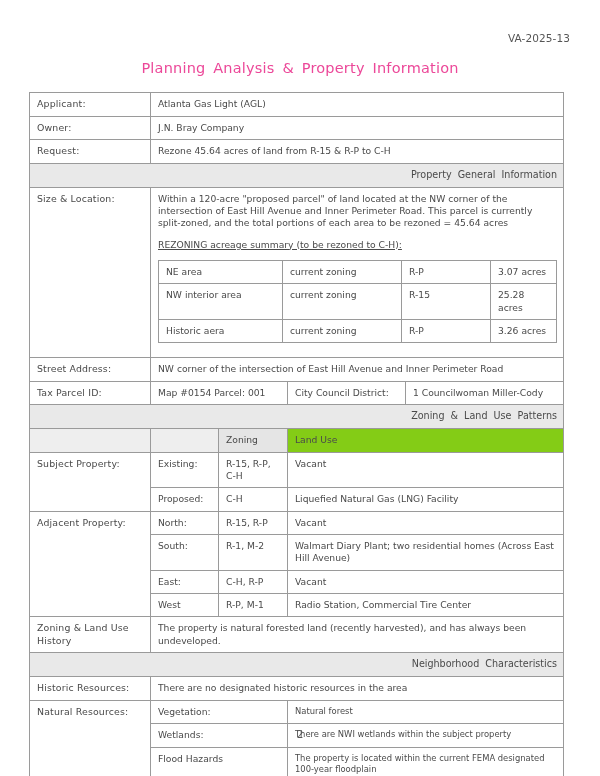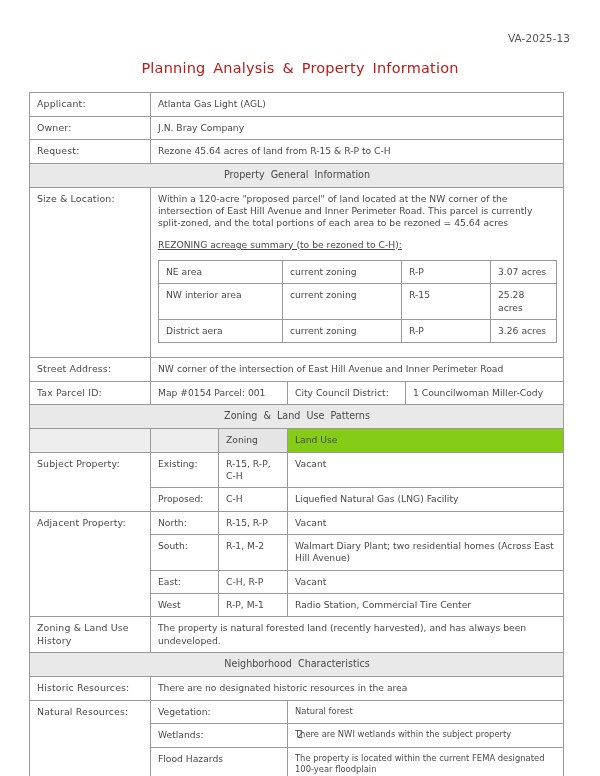--- a/index.html
+++ b/index.html
@@ -30,21 +30,21 @@
     color: #555;
     letter-spacing: 0.1px;
   }
   .doc-title {
     position: absolute;
     top: 60px;
     left: 0;
     width: 600px;
     text-align: center;
     font-size: 14.5px;
-    color: #b91c1c;
+    color: #ec4899;
     word-spacing: 3px;
     letter-spacing: 0.2px;
   }
   table.main {
     position: absolute;
     top: 92px;
     left: 29px;
     width: 534px;
     border-collapse: collapse;
     table-layout: fixed;
@@ -59,21 +59,21 @@
   }
   td.label {
     font-size: 9.4px;
     letter-spacing: 0.15px;
   }
   td.val {
     font-size: 9.2px;
   }
   td.section {
     background: #e9e9e9;
-    text-align: center;
+    text-align: right;
     font-size: 9.6px;
     word-spacing: 3px;
     padding-top: 5px;
     padding-bottom: 5px;
     color: #4a4a4a;
     margin-top: 38px;
   }
   td.mid {
     vertical-align: middle;
   }
@@ -175,21 +175,21 @@
                 <td class="c3">R-P</td>
                 <td class="c4">3.07 acres</td>
               </tr>
               <tr>
                 <td class="c1">NW interior area</td>
                 <td class="c2">current zoning</td>
                 <td class="c3">R-15</td>
                 <td class="c4">25.28 acres</td>
               </tr>
               <tr>
-                <td class="c1">District aera</td>
+                <td class="c1">Historic aera</td>
                 <td class="c2">current zoning</td>
                 <td class="c3">R-P</td>
                 <td class="c4">3.26 acres</td>
               </tr>
             </tbody>
           </table>
           <div class="gap"></div>
         </td>
       </tr>
 

